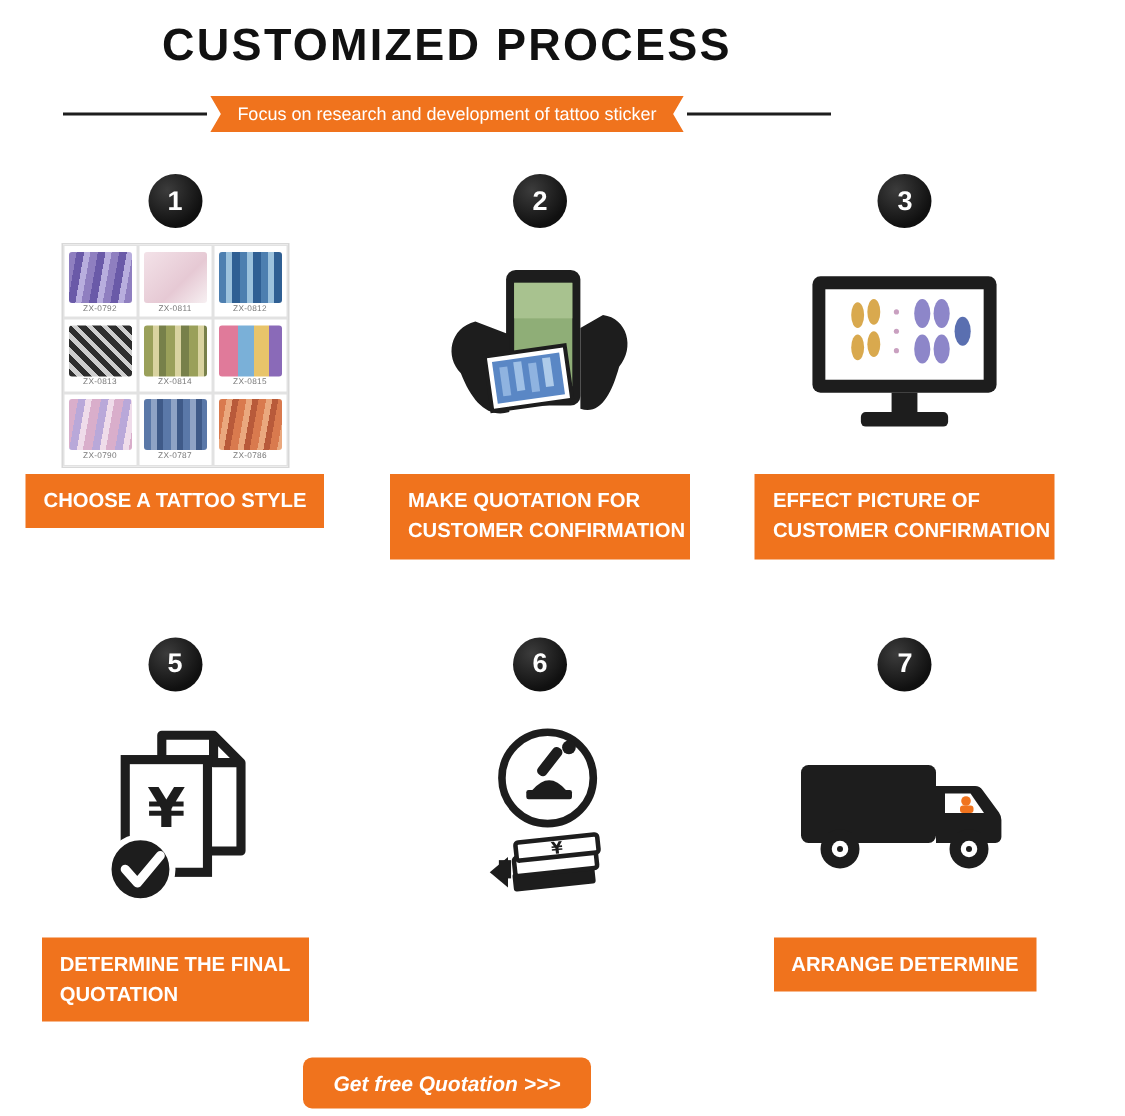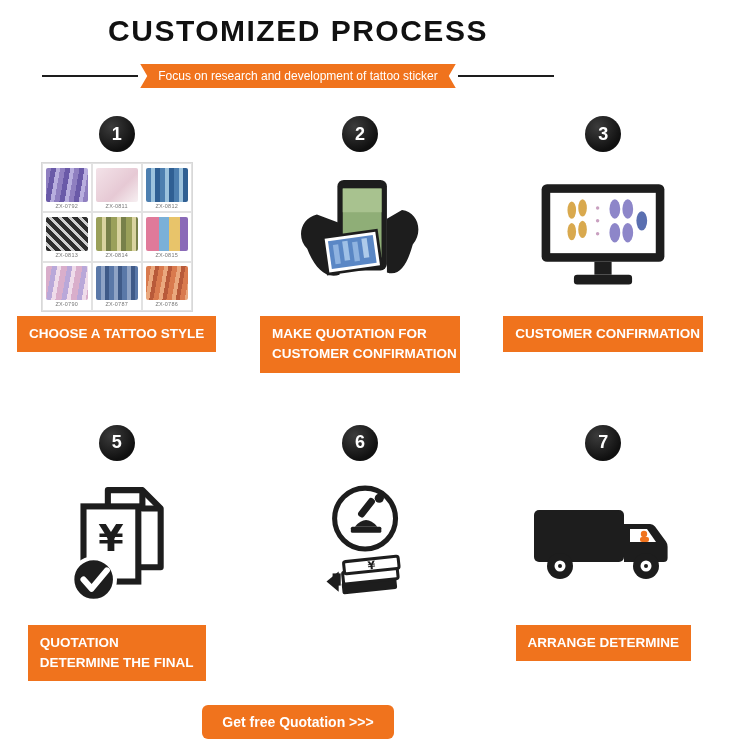--- a/index.html
+++ b/index.html
@@ -68,21 +68,21 @@
   .pg-cell:nth-child(2) .pg-img{background:linear-gradient(135deg,#f3e2e8,#e6c9d4 60%,#f7f0f2);}
   .pg-cell:nth-child(3) .pg-img{background:repeating-linear-gradient(90deg,#4d7fb0 0 5px,#9cc2dd 5px 9px,#2f5f93 9px 14px);}
   .pg-cell:nth-child(4) .pg-img{background:repeating-linear-gradient(45deg,#2e2e2e 0 4px,#cfcfcf 4px 7px);}
   .pg-cell:nth-child(5) .pg-img{background:repeating-linear-gradient(90deg,#9aa05a 0 6px,#d9d3a0 6px 10px,#77804a 10px 15px);}
   .pg-cell:nth-child(6) .pg-img{background:linear-gradient(90deg,#e07a9a 0 30%,#7ab0d8 30% 55%,#e8c46a 55% 80%,#8a6ab8 80%);}
   .pg-cell:nth-child(7) .pg-img{background:repeating-linear-gradient(100deg,#d9aecb 0 6px,#b9a8d9 6px 11px,#efdcea 11px 15px);}
   .pg-cell:nth-child(8) .pg-img{background:repeating-linear-gradient(90deg,#5a78a8 0 5px,#8fa3c5 5px 9px,#3f5a88 9px 13px);}
   .pg-cell:nth-child(9) .pg-img{background:repeating-linear-gradient(100deg,#d97a4e 0 5px,#eaa87e 5px 9px,#b85a3a 9px 13px);}
 
   
-  .cta-row { margin-top:24px; text-align:center; }
+  .cta-row { margin-top:24px; text-align:center;font-style:italic; }
   .cta {
     display:inline-block; background:#F0731D; color:#fff;
     font-size:14px; font-weight:bold; text-decoration:none;
     padding:9px 20px; border-radius:6px; cursor:pointer;
   }
 </style>
 </head>
 <body>
 
 <div class="page">
@@ -190,39 +190,40 @@
               <ellipse cx="88" cy="29" rx="5" ry="9"></ellipse>
             <ellipse cx="76" cy="51" rx="5" ry="9"></ellipse>
               <ellipse cx="88" cy="51" rx="5" ry="9"></ellipse>
             <ellipse cx="101" cy="40" rx="5" ry="9" fill="#5a6fb0"></ellipse>
           </g>
           <rect x="57" y="78" width="16" height="12" fill="#1d1d1d"></rect>
           <rect x="38" y="90" width="54" height="9" rx="3" fill="#1d1d1d"></rect>
         </svg>
       </div>
       <div class="step-label">
+        <span>EFFECT PICTURE OF</span>
         <span>CUSTOMER CONFIRMATION</span>
       </div>
     </div>
 
     <div class="step">
       <div class="num">5</div>
       <div class="icon-area">
         <svg width="132" height="132" viewBox="0 0 130 130">
           <path d="M56 10 h34 l18 18 v58 h-52 z" fill="#ffffff" stroke="#1d1d1d" stroke-width="6" stroke-linejoin="round"></path>
           <path d="M90 10 v18 h18" fill="none" stroke="#1d1d1d" stroke-width="6" stroke-linejoin="round"></path>
           <rect x="32" y="26" width="54" height="74" fill="#ffffff" stroke="#1d1d1d" stroke-width="6"></rect>
           <text x="59" y="70" font-size="36" font-weight="bold" text-anchor="middle" fill="#1d1d1d" font-family="DejaVu Sans, sans-serif">¥</text>
           <circle cx="42" cy="98" r="21" fill="#1d1d1d" stroke="#ffffff" stroke-width="4"></circle>
           <path d="M32 98 l8 9 l15 -18" stroke="#ffffff" stroke-width="6" fill="none" stroke-linecap="round" stroke-linejoin="round"></path>
         </svg>
       </div>
       <div class="step-label">
+        <span>DETERMINE THE FINAL</span>
         <span>QUOTATION</span>
-        <span>DETERMINE THE FINAL</span>
       </div>
     </div>
 
     <div class="step">
       <div class="num">6</div>
       <div class="icon-area">
         <svg width="132" height="132" viewBox="0 0 130 130">
           <circle cx="70" cy="38" r="30" fill="none" stroke="#1d1d1d" stroke-width="5"></circle>
           <rect x="56" y="46" width="30" height="6" rx="1.5" fill="#1d1d1d"></rect>
           <path d="M60 46 q11 -13 22 0 z" fill="#1d1d1d"></path>

